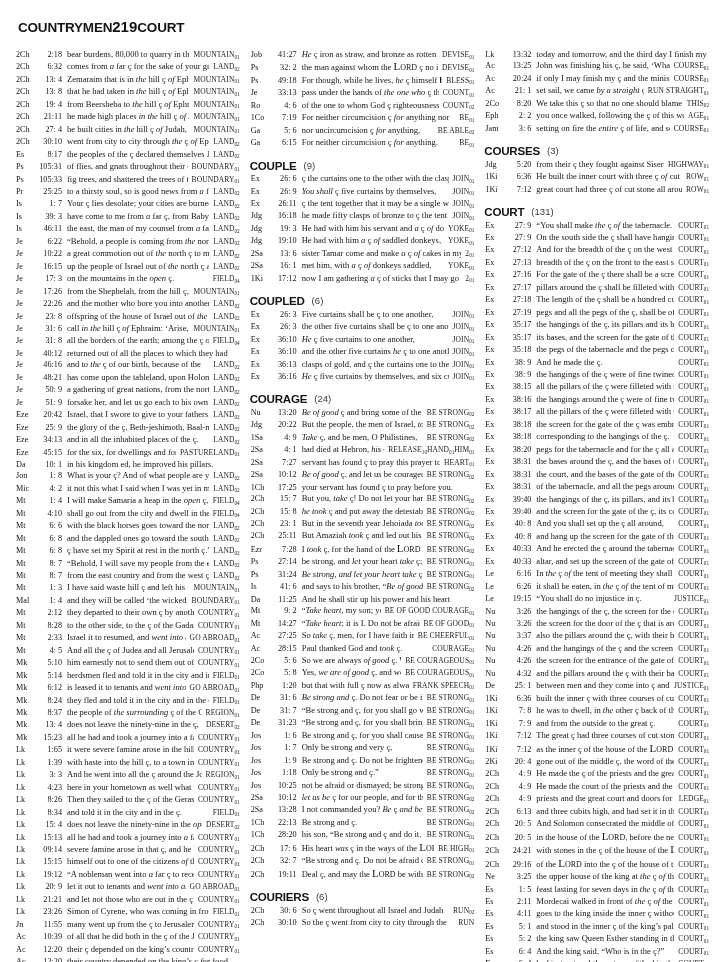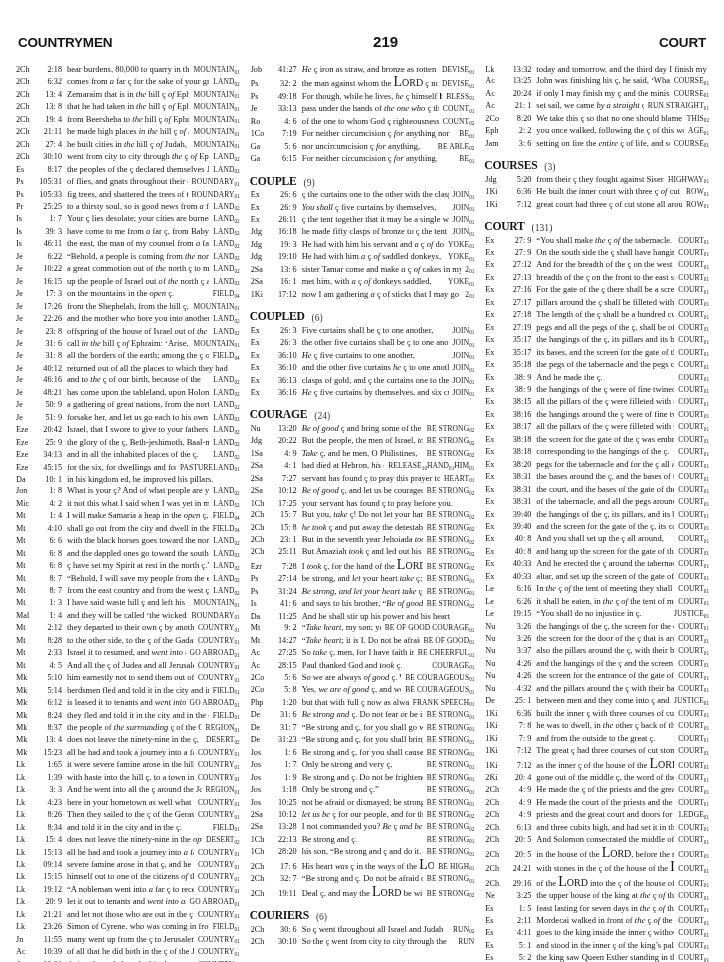--- a/index.html
+++ b/index.html
@@ -18,25 +18,24 @@
   .page {
     width: 724px; height: 962px;
     padding: 18px 12px 8px 12px;
     position: relative;
   }
 
   
   .runhead {
     display: flex;
     align-items: baseline;
-    justify-content: space-between;
+    justify-content: flex-start;
     padding: 0 6px 0 6px;
     margin-bottom: 9px;
     height: 22px;
-    margin-top: 15px;
   }
   .runhead .side {
     font-family: "Liberation Sans", "DejaVu Sans", sans-serif;
     font-weight: bold;
     font-size: 13.5px;
     letter-spacing: -0.2px;
   }
   .runhead .side.left  { text-align: left; }
   .runhead .side.right { text-align: right; }
   .runhead .folio {
@@ -54,24 +53,24 @@
   .col {
     width: 233px;
     padding: 0 3px;
     overflow: hidden;
   }
   .col + .col { margin-left: 4px; }
 
   
   .entry-head {
     display: flex;
-    align-items: flex-end;
+    align-items: center;
     gap: 7px;
     margin: 9px 0 1.5px 0;
-    font-family: Liberation Serif, serif;
+    font-family: Liberation Sans, sans-serif;
   }
   .entry-head .word {
     font-weight: bold;
     font-size: 11.6px;
     letter-spacing: -0.25px;
   }
   .entry-head .count {
     font-size: 9.6px;
     font-weight: normal;
     color: #3a3a3a;
@@ -103,21 +102,21 @@
   .ref .txt {
     flex: 1 1 auto;
     overflow: hidden;
     text-overflow: clip;
     padding-left: 1px;
   }
   .ref .txt i { font-style: italic; }
   .ref .txt b { font-weight: bold; }
   .ref .txt .sc {
     font-variant: small-caps;
-    font-size: 14px;
+    font-size: 11px;
   }
   .ref .kw {
     flex: 0 0 auto;
     text-align: right;
     padding-left: 4px;
     font-variant: small-caps;
     font-size: 7.5px;
     letter-spacing: 0.1px;
     color: #1a1a1a;
   }

